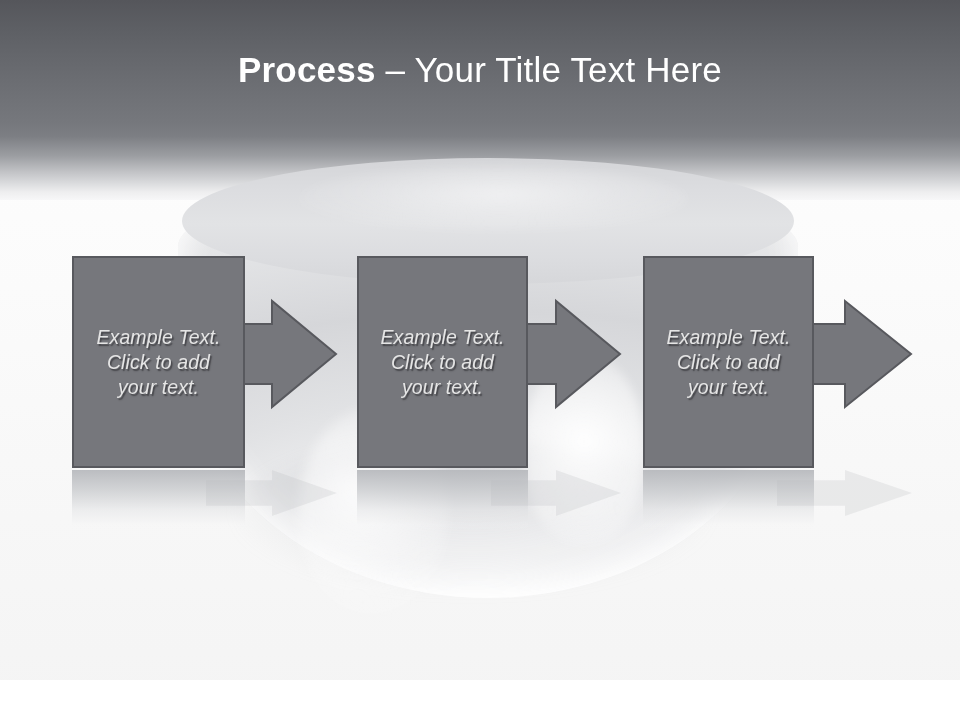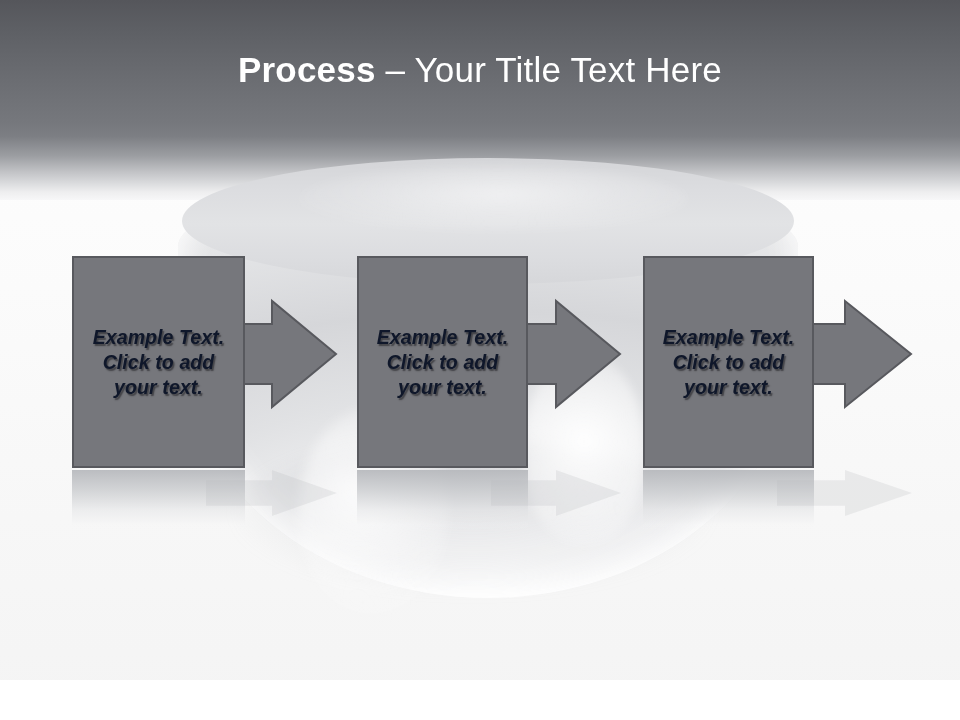--- a/index.html
+++ b/index.html
@@ -164,26 +164,26 @@
     height: 212px;
     background: #76777c;
     border: 2px solid #58595e;
     box-sizing: border-box;
     display: flex;
     align-items: center;
     justify-content: center;
     z-index: 3;
   }
   .step-text {
-    color: #0f172a;
+    color: #e5e5e5;
     font-style: italic;
     font-size: 19.5px;
     line-height: 25px;
     text-align: center;
-    font-weight: 700;
+    font-weight: 400;
     letter-spacing: 0.1px;
     text-shadow: 1.5px 1.5px 1.4px rgba(45,45,48,0.72);
     white-space: pre-line;
     padding: 0 10px;
     user-select: none;
   }
 
   .step-arrow {
     position: absolute;
     top: 300px;

